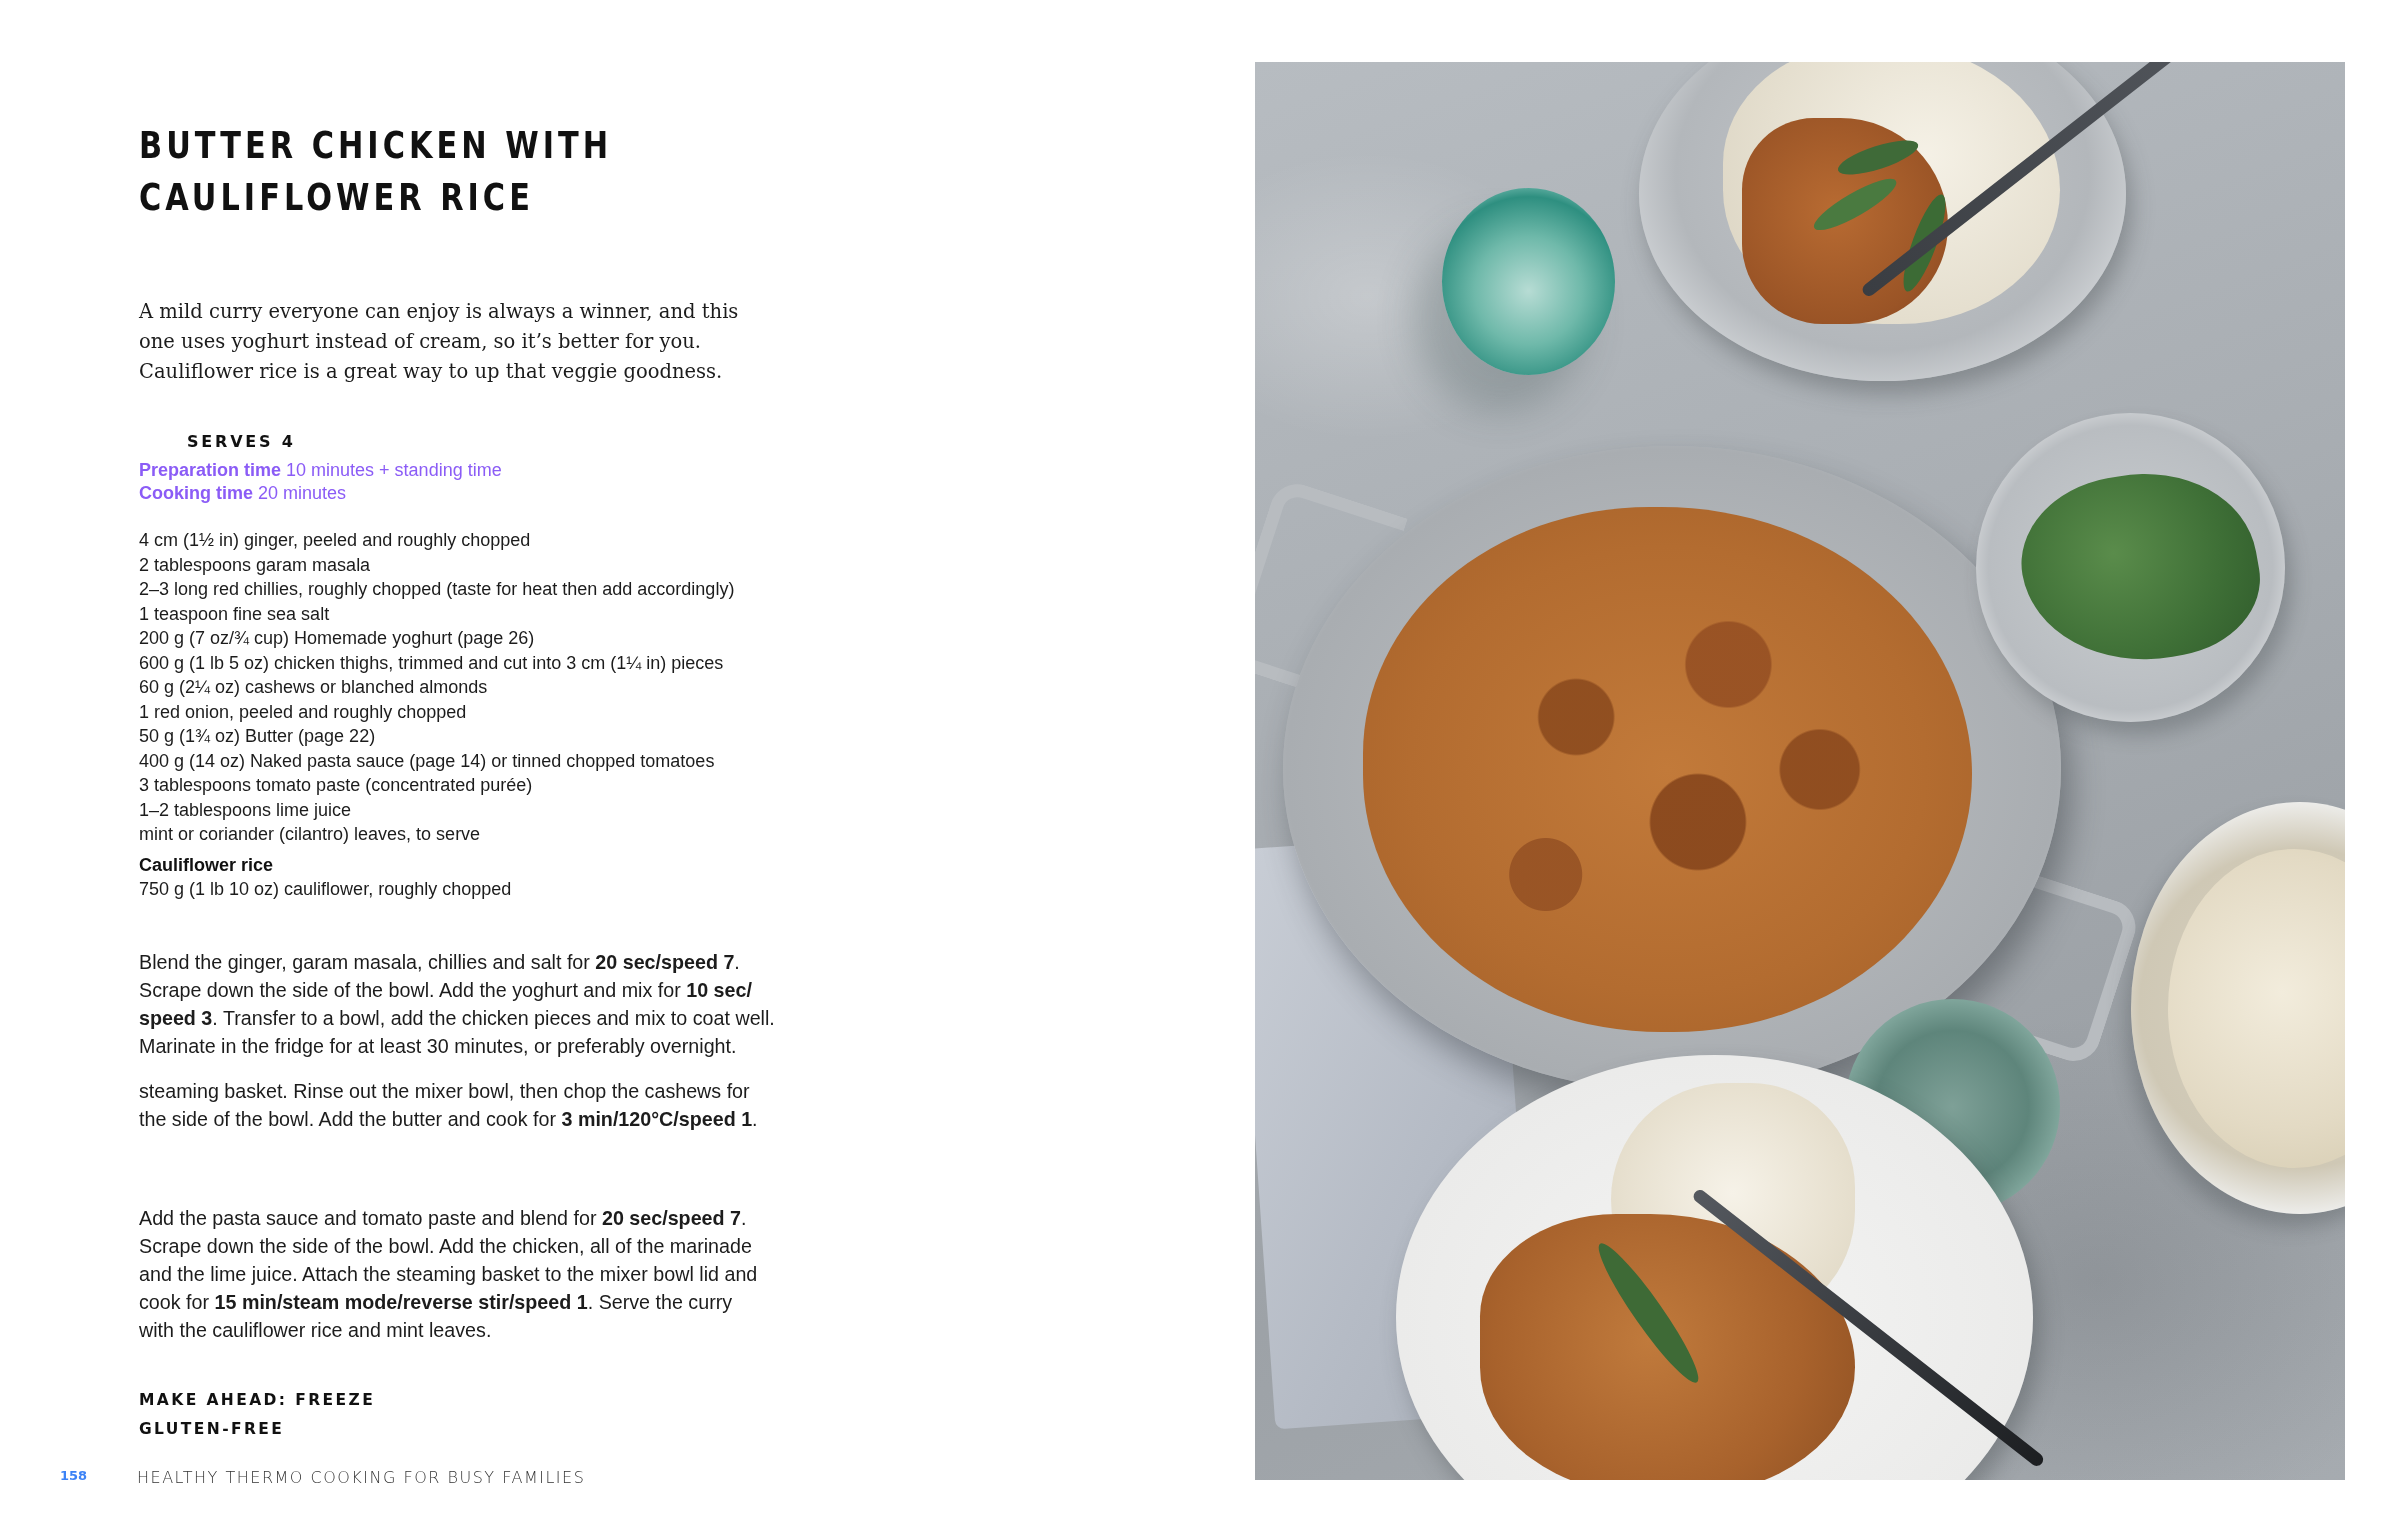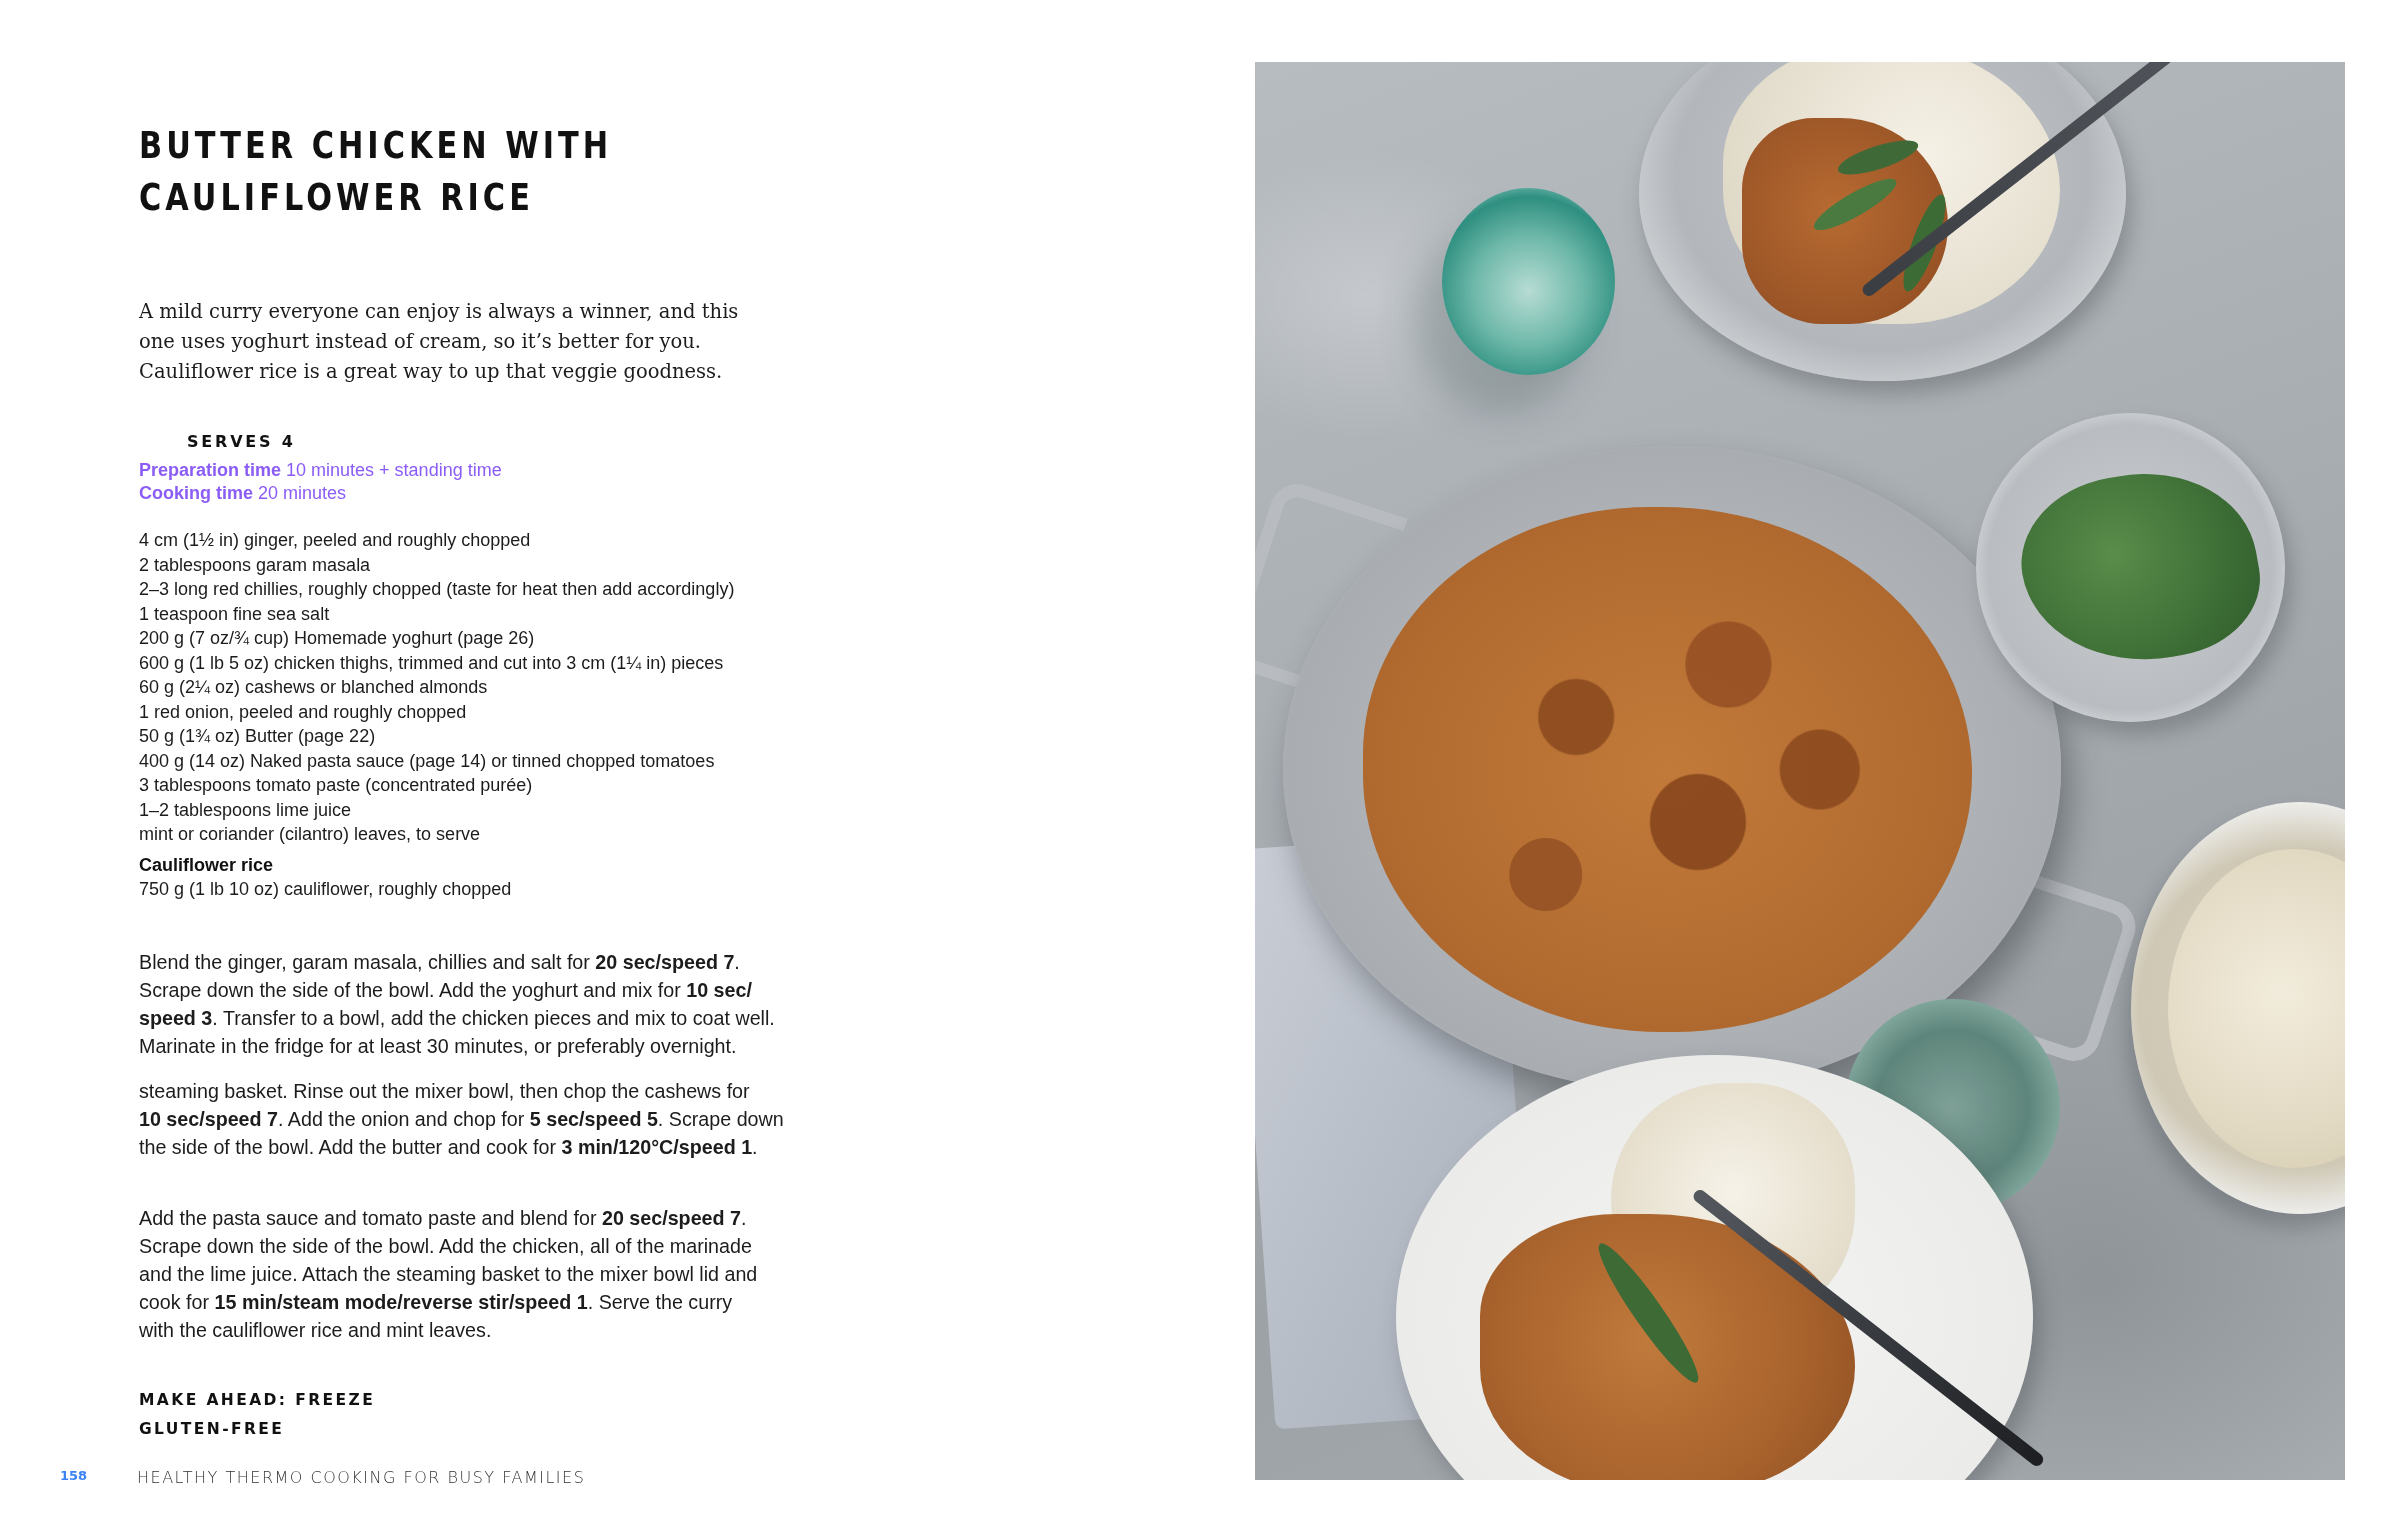--- a/index.html
+++ b/index.html
@@ -107,21 +107,20 @@
     </ul>
 
   <p class="method m1" id="method-0">
       <span class="line"><span>Blend the ginger, garam masala, chillies and salt for </span><b>20 sec/speed 7</b><span>.</span></span>
       <span class="line"><span>Scrape down the side of the bowl. Add the yoghurt and mix for </span><b>10 sec/</b></span>
       <span class="line"><b>speed 3</b><span>. Transfer to a bowl, add the chicken pieces and mix to coat well.</span></span>
       <span class="line"><span>Marinate in the fridge for at least 30 minutes, or preferably overnight.</span></span>
     </p>
   <p class="method m2" id="method-1">
       <span class="line"><span>steaming basket. Rinse out the mixer bowl, then chop the cashews for</span></span>
-      <span class="line"><b>10 sec/speed 7</b><span>. Add the onion and chop for </span><b>5 sec/speed 5</b><span>. Scrape down</span></span>
       <span class="line"><span>the side of the bowl. Add the butter and cook for </span><b>3 min/120°C/speed 1</b><span>.</span></span>
     </p>
   <p class="method m3" id="method-2">
       <span class="line"><span>Add the pasta sauce and tomato paste and blend for </span><b>20 sec/speed 7</b><span>.</span></span>
       <span class="line"><span>Scrape down the side of the bowl. Add the chicken, all of the marinade</span></span>
       <span class="line"><span>and the lime juice. Attach the steaming basket to the mixer bowl lid and</span></span>
       <span class="line"><span>cook for </span><b>15 min/steam mode/reverse stir/speed 1</b><span>. Serve the curry</span></span>
       <span class="line"><span>with the cauliflower rice and mint leaves.</span></span>
     </p>
 

